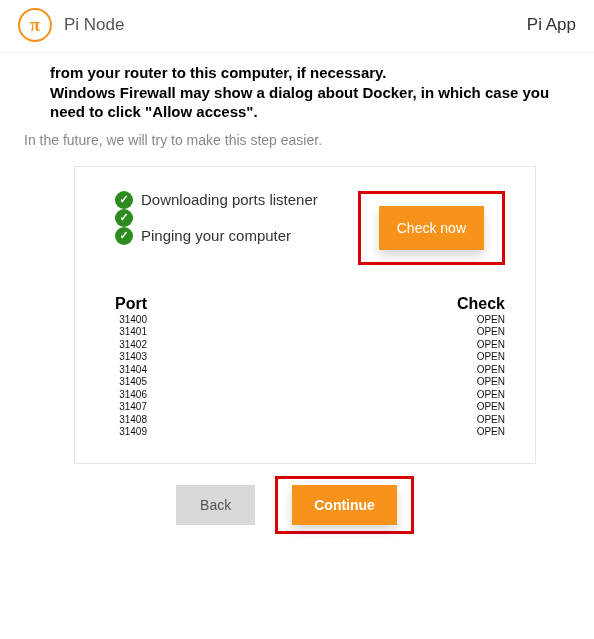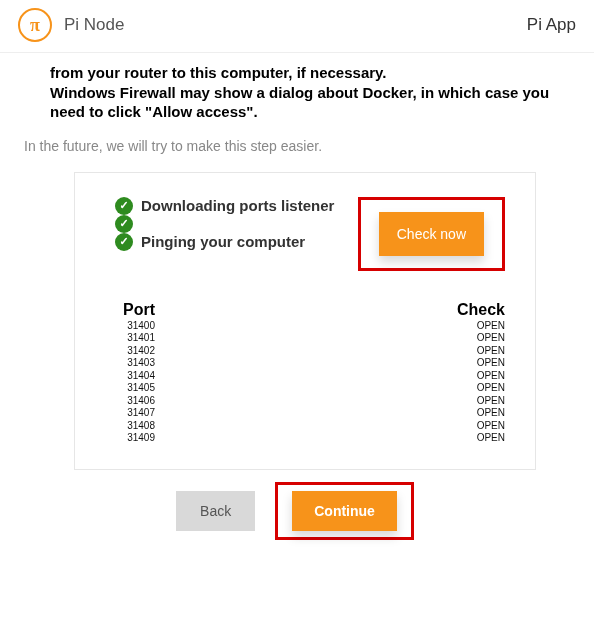--- a/index.html
+++ b/index.html
@@ -58,39 +58,38 @@
     .instruction {
       font-weight: bold;
       font-size: 15px;
       line-height: 1.3;
       color: #000000;
       padding-left: 26px;
     }
     .note {
       color: #888;
       font-size: 14px;
-      margin-top: 16px;
+      margin-top: 10px;
       padding-left: 0;
     }
     .card {
       border: 1px solid #e6e6e6;
       margin: 18px 30px 12px 50px;
       padding: 24px 30px 24px 40px;
       position: relative;
     }
     .check-row {
       display: flex;
       align-items: flex-start;
       justify-content: space-between;
     }
     .checks {
       display: flex;
       flex-direction: column;
       gap: 0;
-      font-weight: bold;
     }
     .check-item {
       display: flex;
       align-items: center;
       gap: 8px;
       font-size: 15px;
       color: #333;
     }
     .check-icon {
       width: 18px;
@@ -117,21 +116,20 @@
       padding: 14px 18px;
       font-size: 14px;
       cursor: pointer;
       box-shadow: 0 6px 10px rgba(0,0,0,0.15);
     }
     .btn-orange.continue { padding: 12px 22px; font-weight: bold; }
     .port-table {
       margin-top: 30px;
       display: flex;
       justify-content: space-between;
-      margin-left: 8px;
     }
     .port-col, .status-col {
       display: flex;
       flex-direction: column;
     }
     .col-header {
       font-weight: bold;
       font-size: 16px;
       margin-bottom: 1px;
     }

